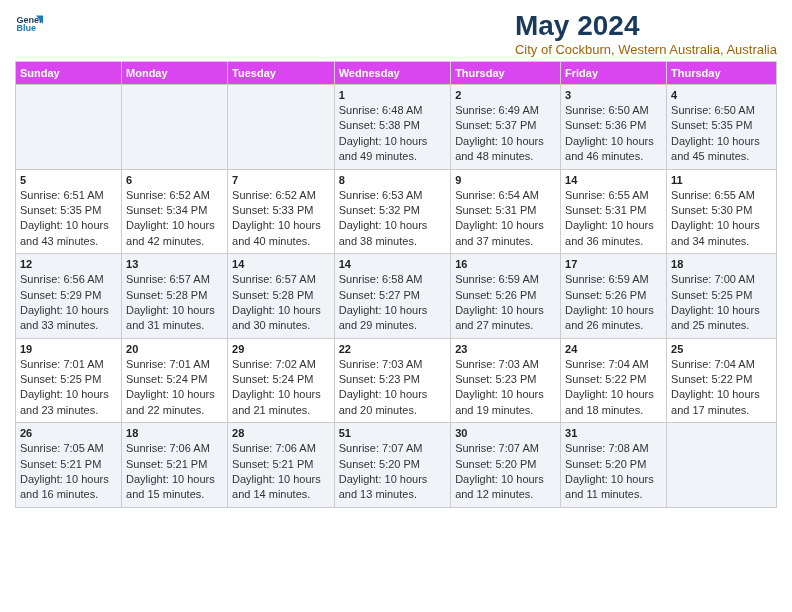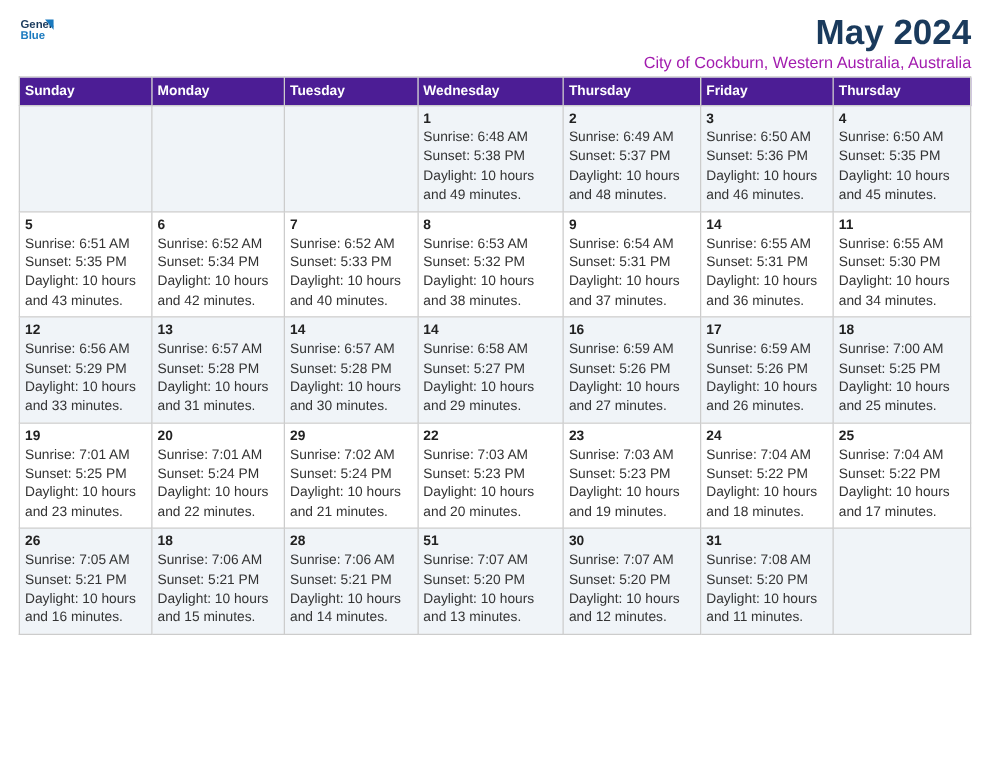--- a/index.html
+++ b/index.html
@@ -19,39 +19,39 @@
     .logo {
       display: flex;
       align-items: center;
       gap: 4px;
     }
     .logo-icon {
       width: 28px;
       height: 28px;
     }
     .title-block {
-      text-align: right;
+      text-align: left;
       margin-left: 18px;
     }
     .main-title {
       font-size: 28px;
       font-weight: bold;
       color: #1a3a5c;
     }
     .subtitle {
       font-size: 13px;
-      color: #a21caf;
+      color: #a16207;
     }
     table {
       width: 100%;
       border-collapse: collapse;
       font-size: 10px;
     }
     thead tr {
-      background-color: #4c1d95;
+      background-color: #d946ef;
       color: #fff;
     }
     thead th {
       padding: 5px 4px;
       text-align: left;
       font-size: 11px;
       font-weight: bold;
       border: 1px solid #ccc;
     }
     tbody tr {

